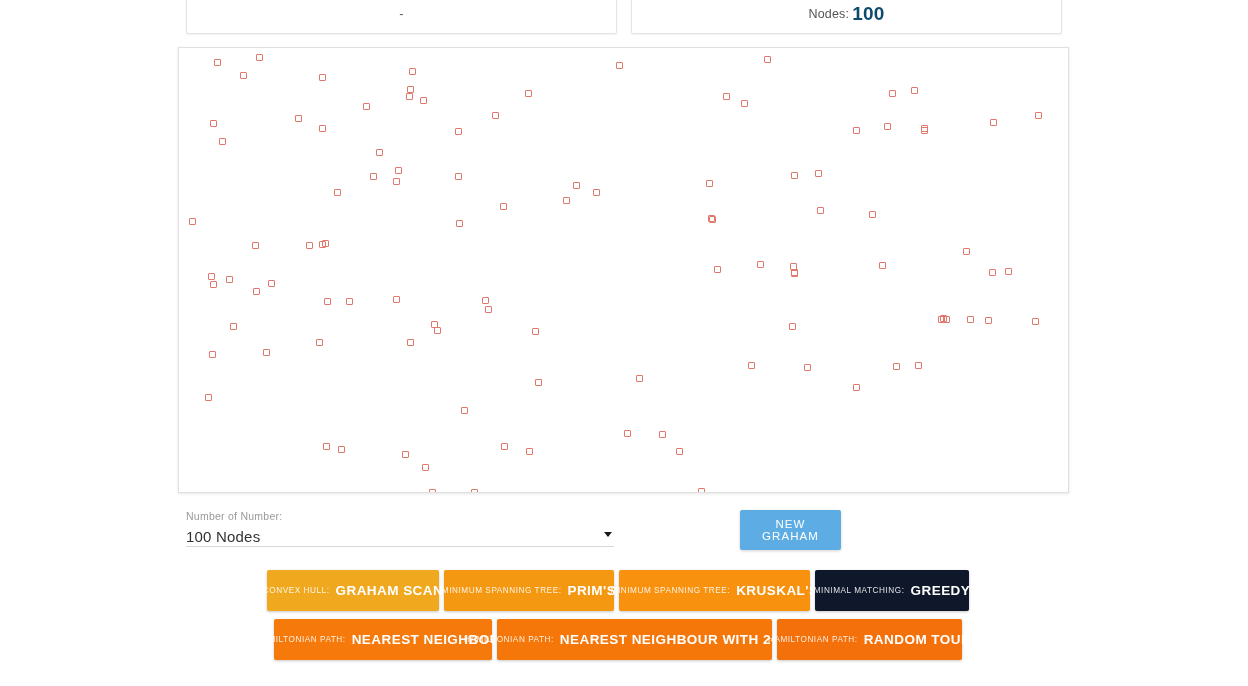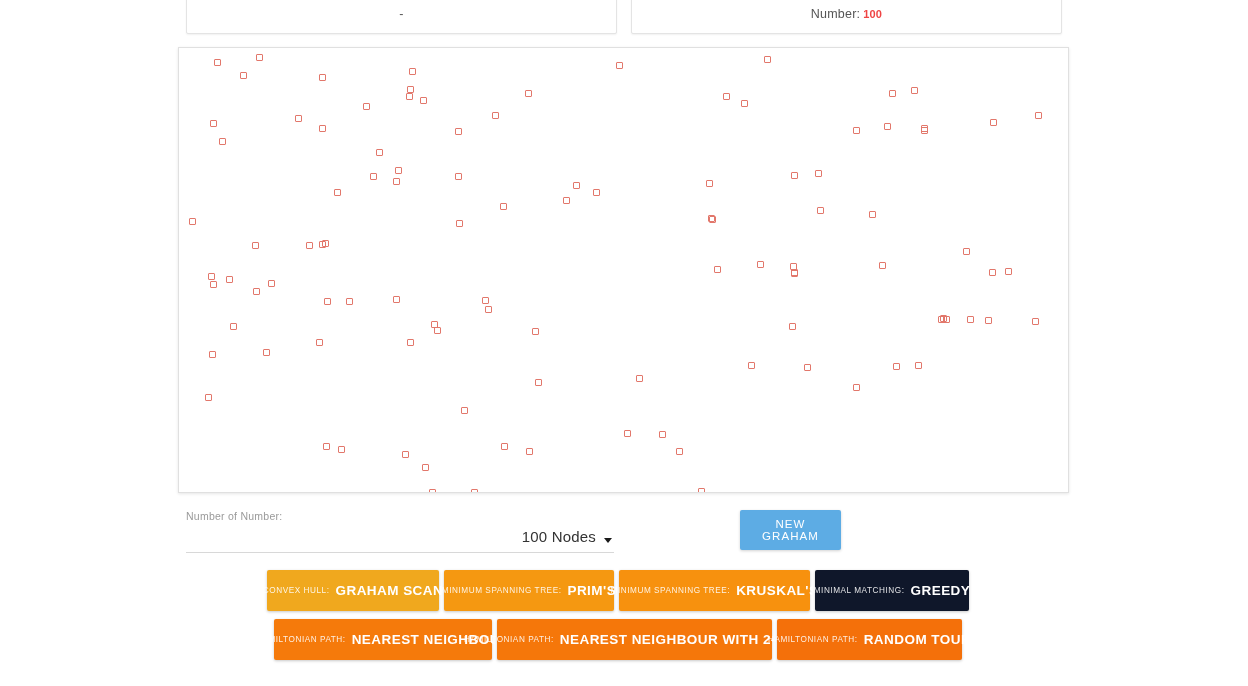--- a/index.html
+++ b/index.html
@@ -35,21 +35,21 @@
     box-shadow: 0 1px 2px rgba(0,0,0,0.06);
     display: flex;
     align-items: center;
     justify-content: center;
     font-size: 12.5px;
     color: #4a4a4a;
     letter-spacing: 0.2px;
     overflow: hidden;
   }
   .info-panel .plain { color: #555; }
-  .info-panel .strong { font-weight: bold; color: #ef4444; margin-left: 3px; font-size: 11px; }
+  .info-panel .strong { font-weight: bold; color: #0c4a6e; margin-left: 3px; font-size: 19px; }
 
   
   .canvas-wrap {
     position: absolute;
     left: 178px;
     top: 47px;
     width: 891px;
     height: 446px;
     background: #ffffff;
     border: 1px solid #e0e0e0;
@@ -74,22 +74,21 @@
   }
   .select-label {
     font-size: 10.5px;
     color: #9a9a9a;
     letter-spacing: 0.25px;
     margin-bottom: 6px;
   }
   .select-field {
     position: relative;
     border-bottom: 1px solid #d8d8d8;
-    padding: 0 18px 6px 0;
-    text-align: right;
+    padding: 0 18px 0 0;
   }
   .select-value {
     font-size: 15px;
     color: #333333;
     letter-spacing: 0.2px;
   }
   .select-arrow {
     position: absolute;
     right: 2px;
     bottom: 9px;
@@ -164,21 +163,21 @@
 </head>
 <body>
 
 <div id="root">
 
   <div class="info-row">
     <div class="info-panel">
       <span class="plain">-</span>
     </div>
     <div class="info-panel">
-      <span class="plain">Number:</span>
+      <span class="plain">Nodes:</span>
       <span class="strong">100</span>
     </div>
   </div>
 
   <div class="canvas-wrap">
     <div id="node-layer">
         <div class="node" style="left: 35px; top: 11px; border-color: rgb(226, 119, 107);"></div>
         <div class="node" style="left: 77px; top: 6px; border-color: rgb(226, 119, 107);"></div>
         <div class="node" style="left: 61px; top: 24px; border-color: rgb(226, 119, 107);"></div>
         <div class="node" style="left: 140px; top: 26px; border-color: rgb(226, 119, 107);"></div>

